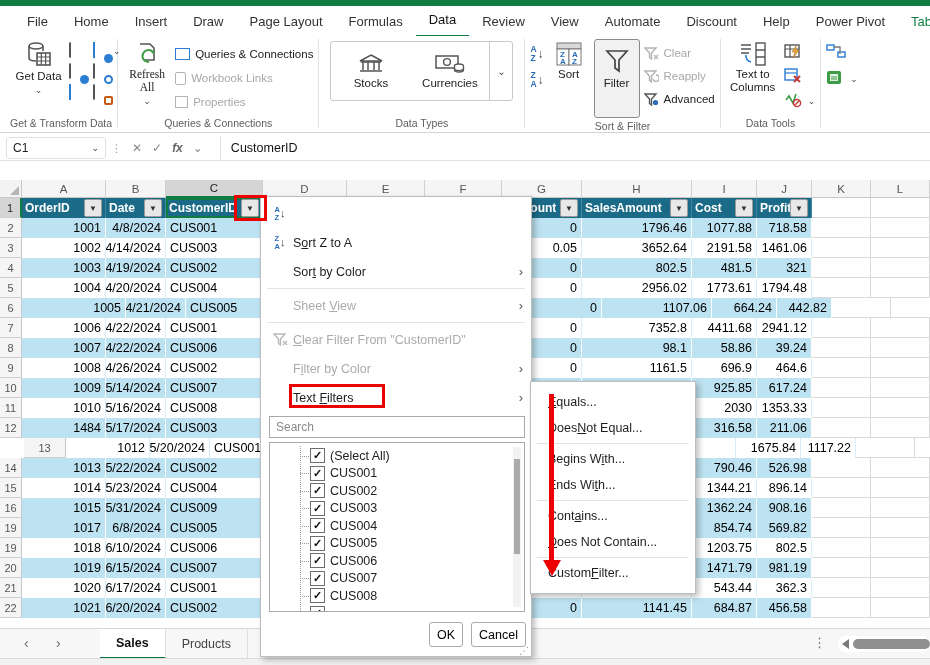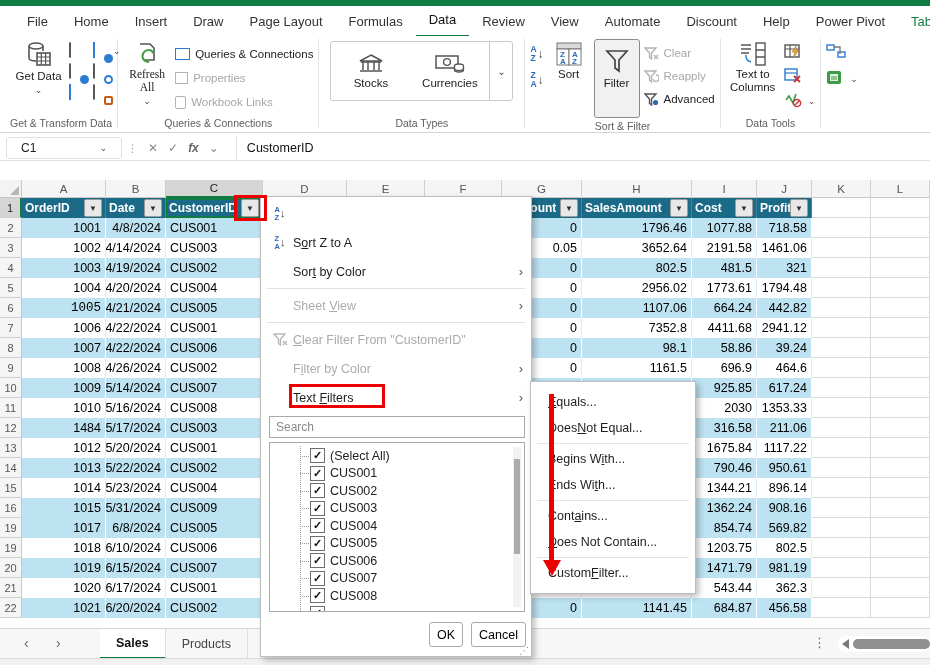--- a/index.html
+++ b/index.html
@@ -32,21 +32,21 @@
   .menuline.dis{color:#a7a7a7;}
   .azsmall{display:flex;align-items:center;font-weight:bold;line-height:1;}
   .azsmall .l{display:flex;flex-direction:column;font-size:8.5px;color:#2b6cb8;}
   .azsmall .ar{font-size:12px;color:#444;margin-left:1px;}
   .filterbig{border:1px solid #8b8b8b;border-radius:3px;background:#f1f1f1;}
   .gallery{display:flex;border:1px solid #c9c9c9;border-radius:3px;margin-top:2px;height:58px;overflow:hidden;}
   .gal-item{width:79px;display:flex;flex-direction:column;align-items:center;justify-content:center;gap:3px;font-size:11.5px;}
   .gal-more{width:22px;border-left:1px solid #c9c9c9;display:flex;align-items:center;justify-content:center;color:#444;font-size:10px;}
   
   .fbar{position:absolute;left:0;top:136px;width:100%;height:24px;background:#fff;border-bottom:1px solid #e1e1e1;display:flex;align-items:center;}
-  .namebox{width:86px;height:20px;margin-left:6px;border:1px solid #e1e1e1;border-radius:3px;display:flex;align-items:center;padding:0 14px;justify-content:space-between;font-size:12px;}
+  .namebox{width:86px;height:20px;margin-left:6px;border:1px solid #e1e1e1;border-radius:3px;display:flex;align-items:center;padding:0 6px;justify-content:space-between;font-size:12px;}
   .fdots{color:#999;padding:0 5px;font-size:11px;}
   .fico{color:#8a8a8a;font-size:12px;padding:0 5px;}
   .fx{font-style:italic;font-weight:bold;color:#666;}
   .fval{margin-left:12px;font-size:12.5px;color:#111;border-left:1px solid #e1e1e1;padding-left:10px;height:100%;display:flex;align-items:center;}
   
   .grid{position:absolute;left:0;top:180px;width:930px;height:448px;overflow:hidden;background:#fff;}
   .grow{display:flex;height:20px;}
   .ghead{height:18px;}
   .gc{box-sizing:border-box;flex:none;display:flex;align-items:center;overflow:hidden;}
   .colhdr{background:#f5f5f5;border-right:1px solid #d0d0d0;border-bottom:1px solid #c8c8c8;justify-content:center;font-size:11.5px;color:#555;}
@@ -176,26 +176,26 @@
           </span>
           <span class="blab">Refresh All</span>
           <span class="chev">⌄</span>
         </div>
         <div class="smallcol" style="padding-top:6px;gap:6px;">
           <div class="menuline">
             <span class="igridb" style="width:13px;height:10px;"></span>
             <span>Queries &amp; Connections</span>
           </div>
           <div class="menuline dis">
+            <span class="ipage" style="width:9px;height:11px;border-color:#b4b4b4;"></span>
+            <span>Workbook Links</span>
+          </div>
+          <div class="menuline dis">
             <span class="igrid" style="width:11px;height:10px;border-color:#b4b4b4;background:none;"></span>
             <span>Properties</span>
-          </div>
-          <div class="menuline dis">
-            <span class="ipage" style="width:9px;height:11px;border-color:#b4b4b4;"></span>
-            <span>Workbook Links</span>
           </div>
         </div>
       </div>
       <div class="rglabel">Queries &amp; Connections</div>
     </div>
     <div class="gsep"></div>
 
     <div class="rgroup" style="padding:3px 10px 0 10px;">
       <div class="rgrow">
         <div class="gallery">
@@ -490,21 +490,21 @@
         <div class="gc cell num" style="width: 77px;"></div>
         <div class="gc cell num" style="width: 80px;">0</div>
         <div class="gc cell num" style="width: 110px;">2956.02</div>
         <div class="gc cell num" style="width: 65px;">1773.61</div>
         <div class="gc cell num" style="width: 55px;">1794.48</div>
         <div class="gc cell empty" style="width: 59px;"></div>
         <div class="gc cell empty" style="width: 59px;"></div>
       </div>
       <div class="grow">
         <div class="gc rowhdr" style="width: 22px;">6</div>
-        <div class="gc cell band num" style="width: 84px; font-family: Liberation Mono, monospace;">1005</div>
+        <div class="gc cell band num" style="width: 104px;">1005</div>
         <div class="gc cell band num" style="width: 60px;">4/21/2024</div>
         <div class="gc cell band" style="width: 97px;">CUS005</div>
         <div class="gc cell band num" style="width: 84px;"></div>
         <div class="gc cell band num" style="width: 78px;"></div>
         <div class="gc cell band num" style="width: 77px;"></div>
         <div class="gc cell band num" style="width: 80px;">0</div>
         <div class="gc cell band num" style="width: 110px;">1107.06</div>
         <div class="gc cell band num" style="width: 65px;">664.24</div>
         <div class="gc cell band num" style="width: 55px;">442.82</div>
         <div class="gc cell empty" style="width: 59px;"></div>
@@ -594,21 +594,21 @@
         <div class="gc cell band num" style="width: 78px;"></div>
         <div class="gc cell band num" style="width: 77px;"></div>
         <div class="gc cell band num" style="width: 80px;"></div>
         <div class="gc cell band num" style="width: 110px;"></div>
         <div class="gc cell band num" style="width: 65px;">316.58</div>
         <div class="gc cell band num" style="width: 55px;">211.06</div>
         <div class="gc cell empty" style="width: 59px;"></div>
         <div class="gc cell empty" style="width: 59px;"></div>
       </div>
       <div class="grow">
-        <div class="gc rowhdr" style="width: 22px;">13</div>
+        <div class="gc rowhdr" style="width: 42px; margin-left: 24px;">13</div>
         <div class="gc cell num" style="width: 84px;">1012</div>
         <div class="gc cell num" style="width: 60px;">5/20/2024</div>
         <div class="gc cell" style="width: 97px;">CUS001</div>
         <div class="gc cell num" style="width: 84px;"></div>
         <div class="gc cell num" style="width: 78px;"></div>
         <div class="gc cell num" style="width: 77px;"></div>
         <div class="gc cell num" style="width: 80px;"></div>
         <div class="gc cell num" style="width: 110px;"></div>
         <div class="gc cell num" style="width: 65px;">1675.84</div>
         <div class="gc cell num" style="width: 55px;">1117.22</div>
@@ -619,21 +619,21 @@
         <div class="gc rowhdr" style="width: 22px;">14</div>
         <div class="gc cell band num" style="width: 84px;">1013</div>
         <div class="gc cell band num" style="width: 60px;">5/22/2024</div>
         <div class="gc cell band" style="width: 97px;">CUS002</div>
         <div class="gc cell band num" style="width: 84px;"></div>
         <div class="gc cell band num" style="width: 78px;"></div>
         <div class="gc cell band num" style="width: 77px;"></div>
         <div class="gc cell band num" style="width: 80px;"></div>
         <div class="gc cell band num" style="width: 110px;"></div>
         <div class="gc cell band num" style="width: 65px;">790.46</div>
-        <div class="gc cell band num" style="width: 55px;">950.61</div>
+        <div class="gc cell band num" style="width: 55px;">526.98</div>
         <div class="gc cell empty" style="width: 59px;"></div>
         <div class="gc cell empty" style="width: 59px;"></div>
       </div>
       <div class="grow">
         <div class="gc rowhdr" style="width: 22px;">15</div>
         <div class="gc cell num" style="width: 84px;">1014</div>
         <div class="gc cell num" style="width: 60px;">5/23/2024</div>
         <div class="gc cell" style="width: 97px;">CUS004</div>
         <div class="gc cell num" style="width: 84px;"></div>
         <div class="gc cell num" style="width: 78px;"></div>

